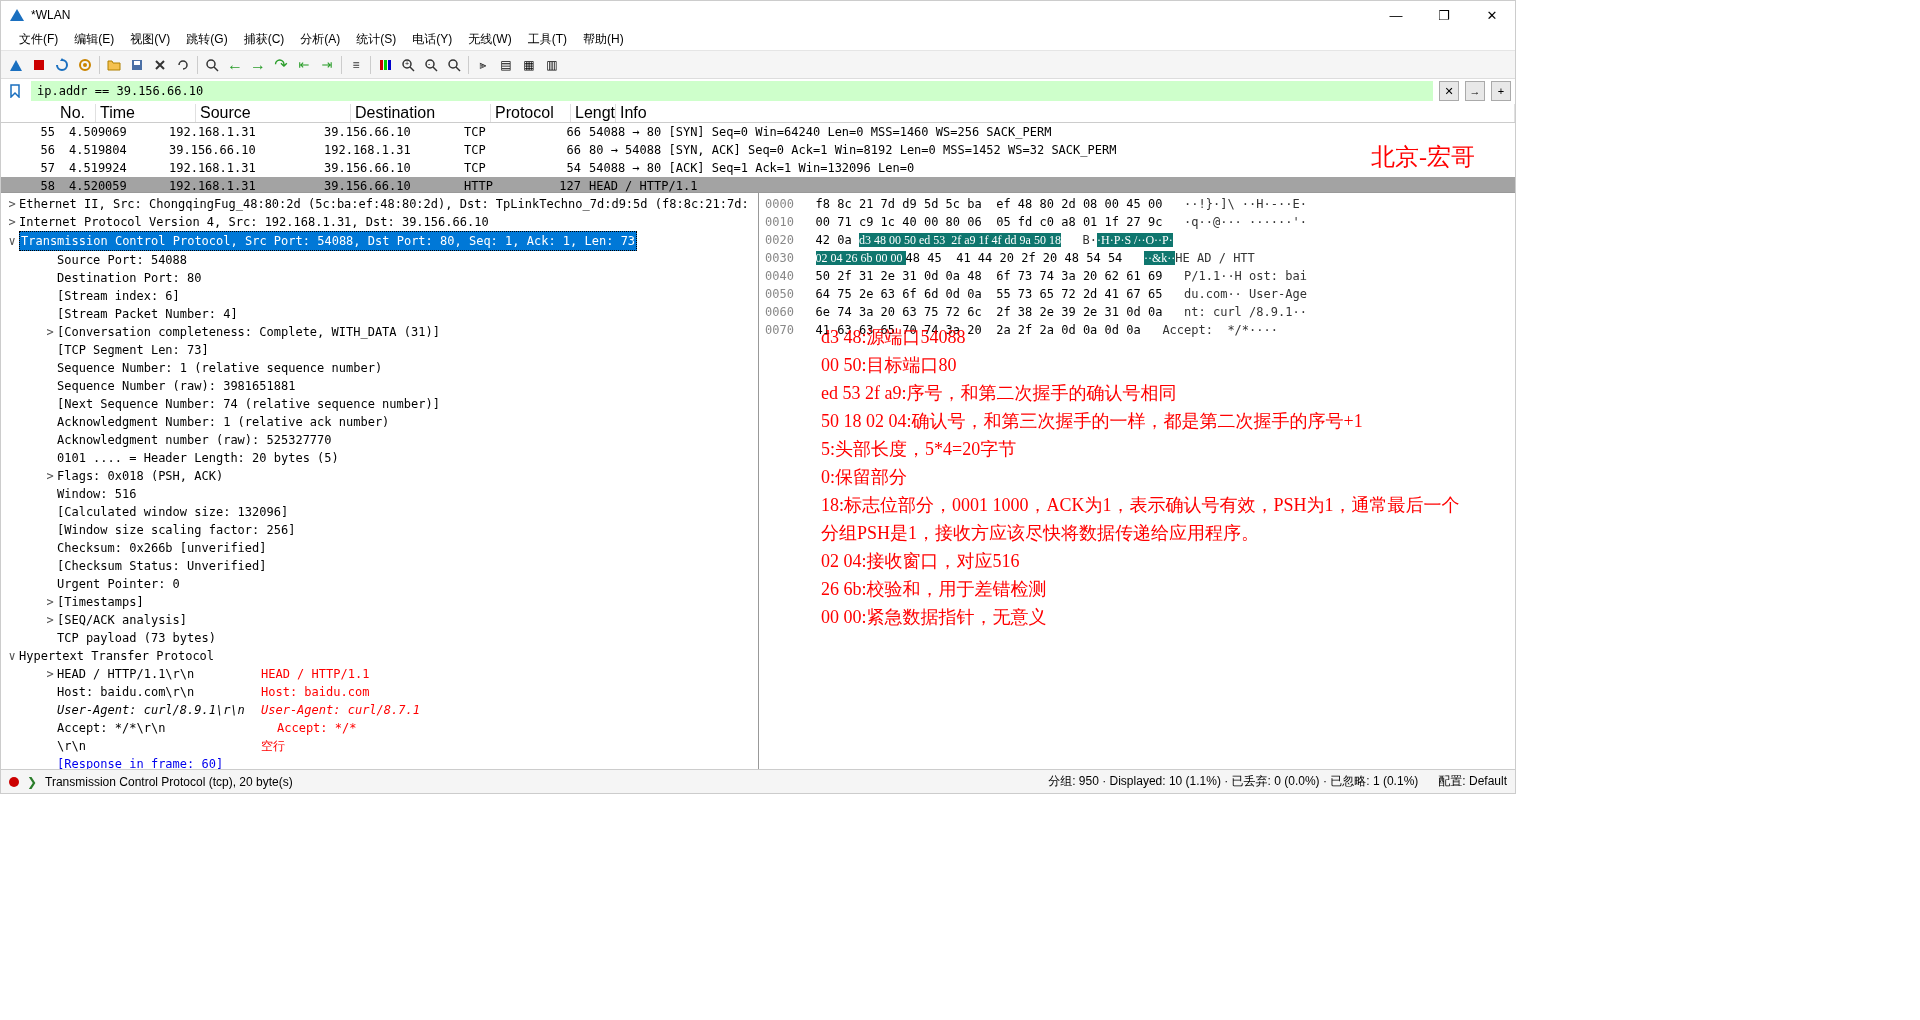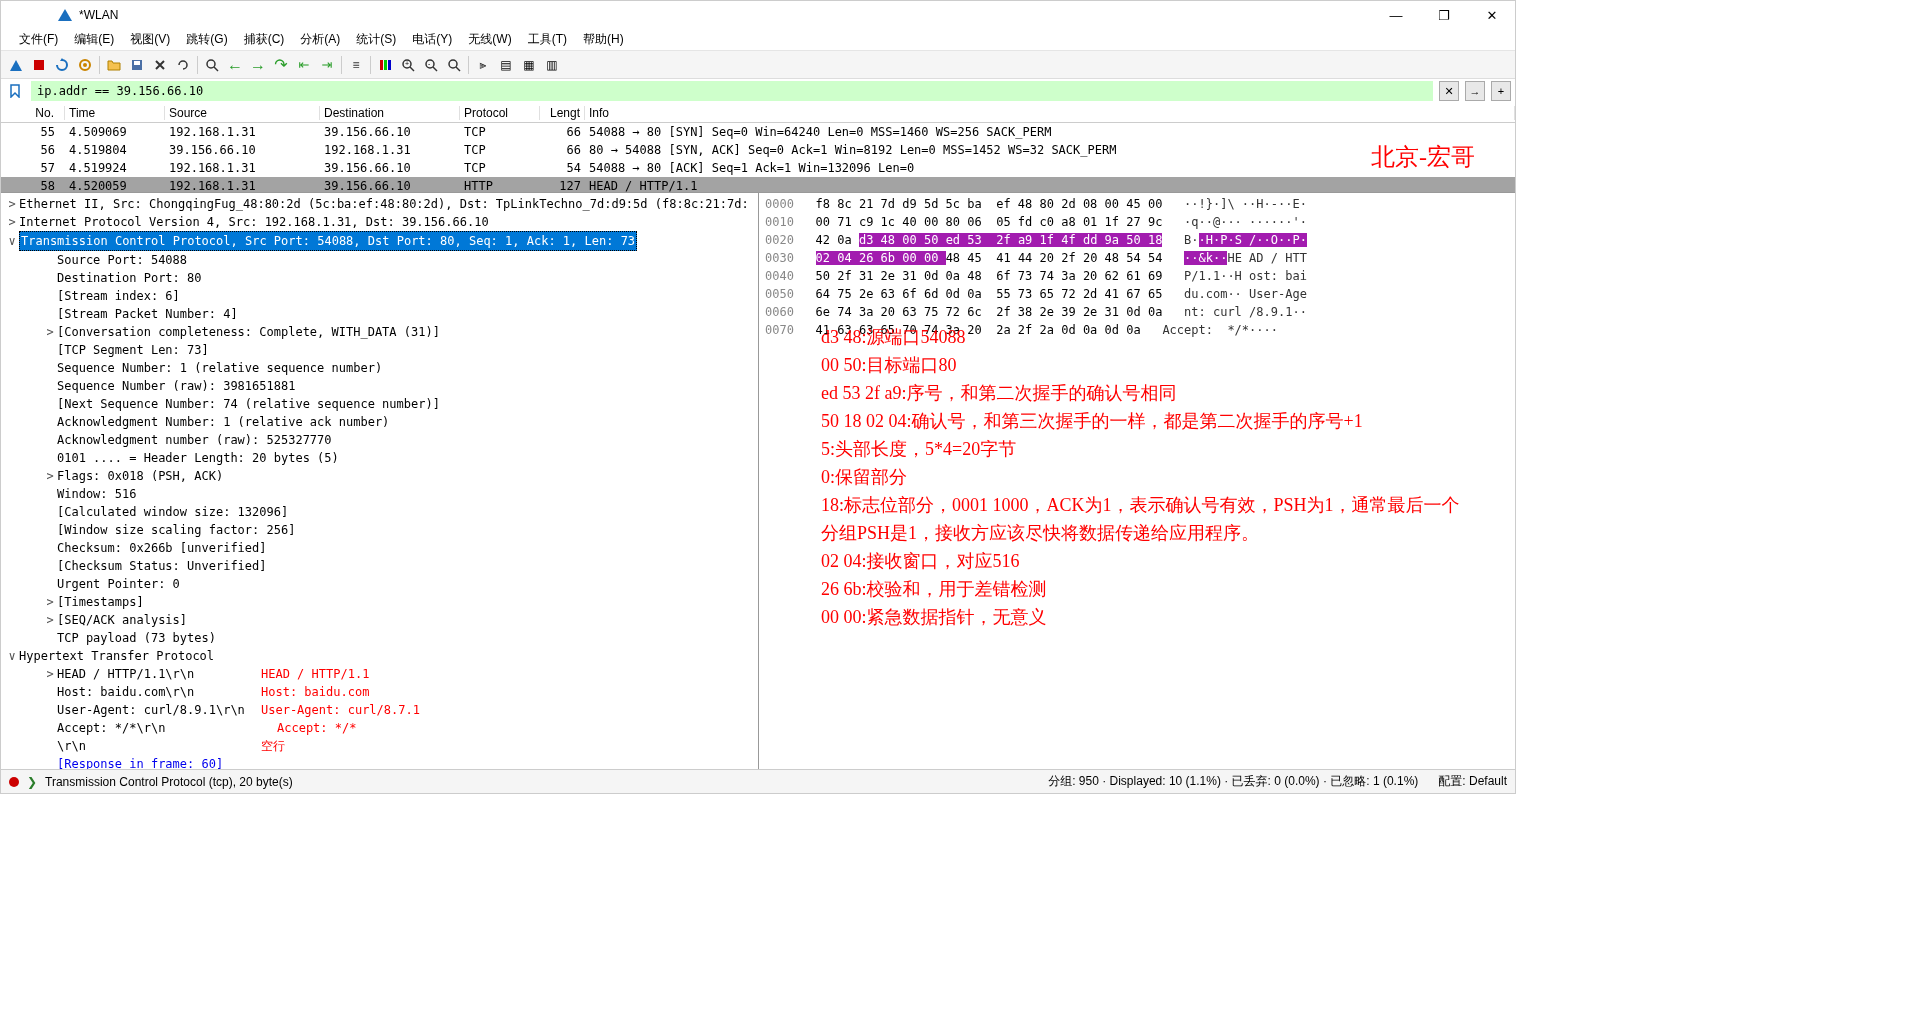--- a/index.html
+++ b/index.html
@@ -1,55 +1,55 @@
 <!DOCTYPE html>
 <html><head>
 <meta charset="utf-8">
 <style>
 * { margin: 0; padding: 0; box-sizing: border-box; }
 body { font-family: "Microsoft YaHei", "Segoe UI", Arial, sans-serif; font-size: 12px; background: #fff; color: #000; overflow: hidden; }
 .window { width: 1516px; height: 794px; display: flex; flex-direction: column; border: 1px solid #ccc; }
-.titlebar { height: 28px; display: flex; align-items: center; padding: 0 8px; background: #fff; margin-left: 48px; }
+.titlebar { height: 28px; display: flex; align-items: center; padding: 0 8px; background: #fff; }
 .titlebar-icon { width: 16px; height: 16px; margin-right: 6px; }
 .titlebar-icon svg { width: 16px; height: 16px; }
 .titlebar-title { flex: 1; font-size: 12px; }
 .titlebar-btns { display: flex; gap: 18px; }
 .titlebar-btn { width: 30px; height: 22px; display: flex; align-items: center; justify-content: center; cursor: pointer; font-size: 13px; }
 .menubar { height: 22px; display: flex; align-items: center; padding: 0 12px; gap: 4px; background: #fff; border-bottom: 1px solid #e5e5e5; }
 .menu-item { padding: 2px 6px; cursor: pointer; }
 .toolbar { height: 28px; display: flex; align-items: center; padding: 2px 4px; gap: 1px; background: #f5f5f5; border-bottom: 1px solid #ddd; }
 .tool-btn { width: 22px; height: 22px; display: flex; align-items: center; justify-content: center; cursor: pointer; border: 1px solid transparent; }
 .tool-sep { width: 1px; height: 18px; background: #ccc; margin: 0 2px; }
 .filter-bar { height: 24px; display: flex; align-items: center; padding: 2px 4px; gap: 6px; background: #fff; }
 .filter-icon { width: 20px; height: 20px; display: flex; align-items: center; justify-content: center; }
 .filter-input { flex: 1; height: 20px; padding: 0 6px; border: none; background: #ceffcb; font-family: "Consolas", monospace; font-size: 12px; }
 .filter-btn { width: 20px; height: 20px; display: flex; align-items: center; justify-content: center; cursor: pointer; border: 1px solid #aaa; background: #e8e8e8; font-size: 11px; }
 .packet-list { height: 90px; overflow: auto; border-bottom: 1px solid #999; position: relative; }
-.packet-header { display: flex; background: #fff; border-bottom: 1px solid #ccc; font-size: 12px; height: 20px; align-items: center; position: sticky; top: 0; }
+.packet-header { display: flex; background: #fff; border-bottom: 1px solid #ccc; font-size: 16px; height: 20px; align-items: center; position: sticky; top: 0; padding-left: 31px; }
 .packet-header > div { padding: 0 4px; border-right: 1px solid #e0e0e0; overflow: hidden; white-space: nowrap; }
 .packet-row { display: flex; font-family: "Consolas", monospace; font-size: 12px; height: 18px; align-items: center; }
 .packet-row > div { padding: 0 4px; overflow: hidden; white-space: nowrap; }
 .col-no { width: 64px; text-align: right; padding-right: 10px !important; }
 .col-time { width: 100px; }
 .col-src { width: 155px; }
 .col-dst { width: 140px; }
 .col-proto { width: 80px; }
 .col-len { width: 45px; text-align: right; }
 .col-info { flex: 1; }
 .row-selected { background: #a3a3a3; }
 .annotation-tr { position: absolute; right: 40px; top: 38px; color: #ff0000; font-size: 24px; font-family: Liberation Serif, serif; }
 .content-area { flex: 1; display: flex; min-height: 0; position: relative; }
 .details-pane { width: 758px; overflow: auto; font-family: "Consolas", monospace; font-size: 12px; line-height: 18px; padding: 2px 0; border-right: 1px solid #999; }
 .tree-row { white-space: nowrap; padding: 0 4px; display: flex; align-items: center; }
 .tree-caret { width: 14px; display: inline-block; text-align: center; color: #555; cursor: pointer; }
 .tree-link { color: #0000ee; text-decoration: underline; }
 .hex-pane { flex: 1; overflow: auto; font-family: "Consolas", monospace; font-size: 12px; line-height: 18px; padding: 2px 6px; position: relative; }
 .hex-row { white-space: pre; }
 .hex-off { color: #888; }
-.hex-sel { background: #a21caf; color: #fff; }
+.hex-sel { background: #0f766e; color: #fff; font-family: Liberation Serif, serif; }
 .hex-asc { color: #333; }
 .big-anno { position: absolute; left: 820px; top: 130px; right: 10px; color: #ff0000; font-size: 18px; font-family: "Microsoft YaHei"; line-height: 28px; }
 .statusbar { height: 24px; display: flex; align-items: center; padding: 0 8px; background: #f5f5f5; border-top: 1px solid #ccc; font-size: 12px; gap: 8px; }
 .status-circle { width: 10px; height: 10px; border-radius: 50%; background: #c00; }
 .status-left { flex: 1; display: flex; align-items: center; gap: 8px; }
 .indent-2 { padding-left: 42px !important; }
 </style>
 </head>
 <body>
 
@@ -349,21 +349,21 @@
         <div class="tree-row indent-2 " style="position: relative;">
           <span class="tree-caret">&gt;</span>
           <span>HEAD / HTTP/1.1\r\n</span>
           <span style="color: rgb(255, 0, 0); position: absolute; left: 260px;">HEAD / HTTP/1.1</span>
         </div>
         <div class="tree-row indent-2 " style="position: relative;">
           <span class="tree-caret"></span>
           <span>Host: baidu.com\r\n</span>
           <span style="color: rgb(255, 0, 0); position: absolute; left: 260px;">Host: baidu.com</span>
         </div>
-        <div class="tree-row indent-2 " style="position: relative;">
+        <div class="tree-row indent-2 " style="position: relative; font-style: italic;">
           <span class="tree-caret"></span>
           <span>User-Agent: curl/8.9.1\r\n</span>
           <span style="color: rgb(255, 0, 0); position: absolute; left: 260px;">User-Agent: curl/8.7.1</span>
         </div>
         <div class="tree-row indent-2 " style="position: relative;">
           <span class="tree-caret"></span>
           <span>Accept: */*\r\n</span>
           <span style="color: rgb(255, 0, 0); position: absolute; left: 276px;">Accept: */*</span>
         </div>
         <div class="tree-row indent-2 " style="position: relative;">

